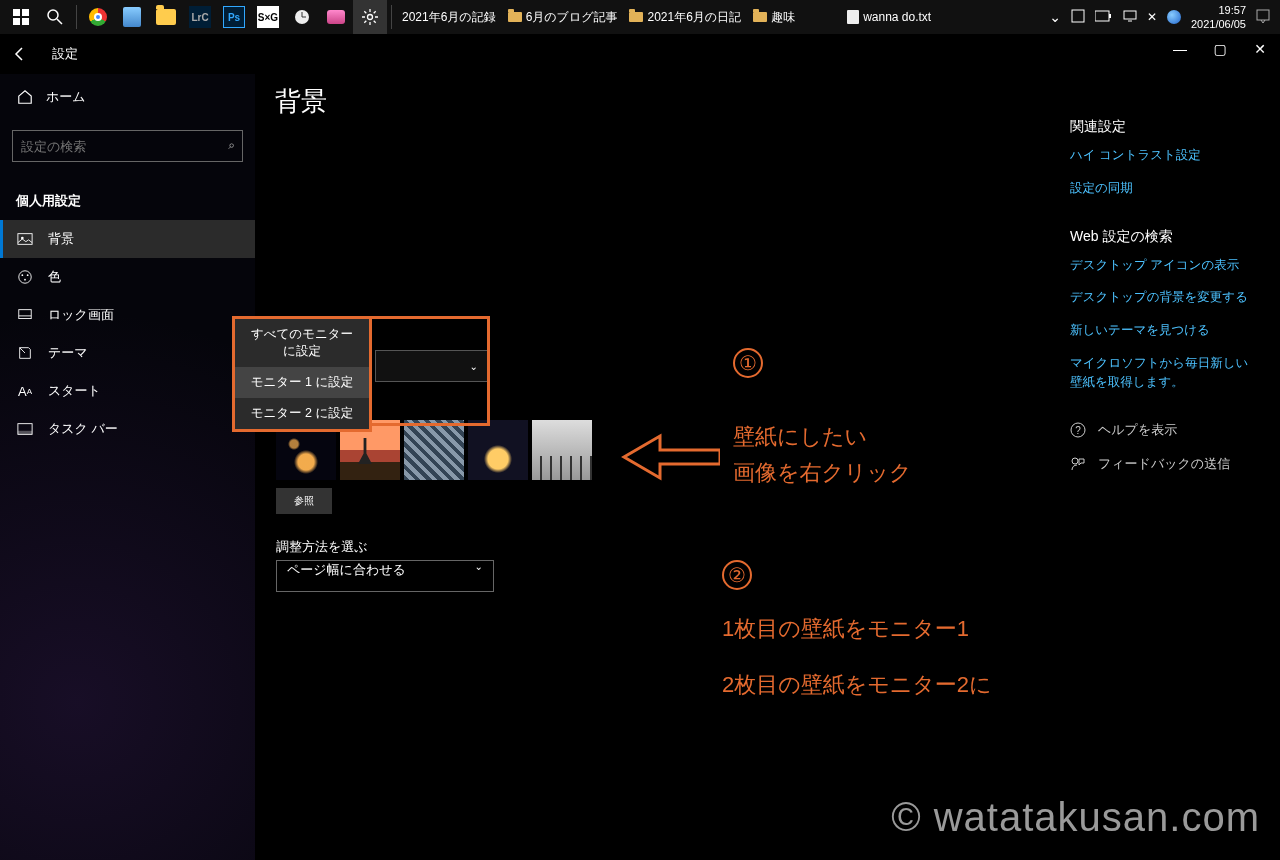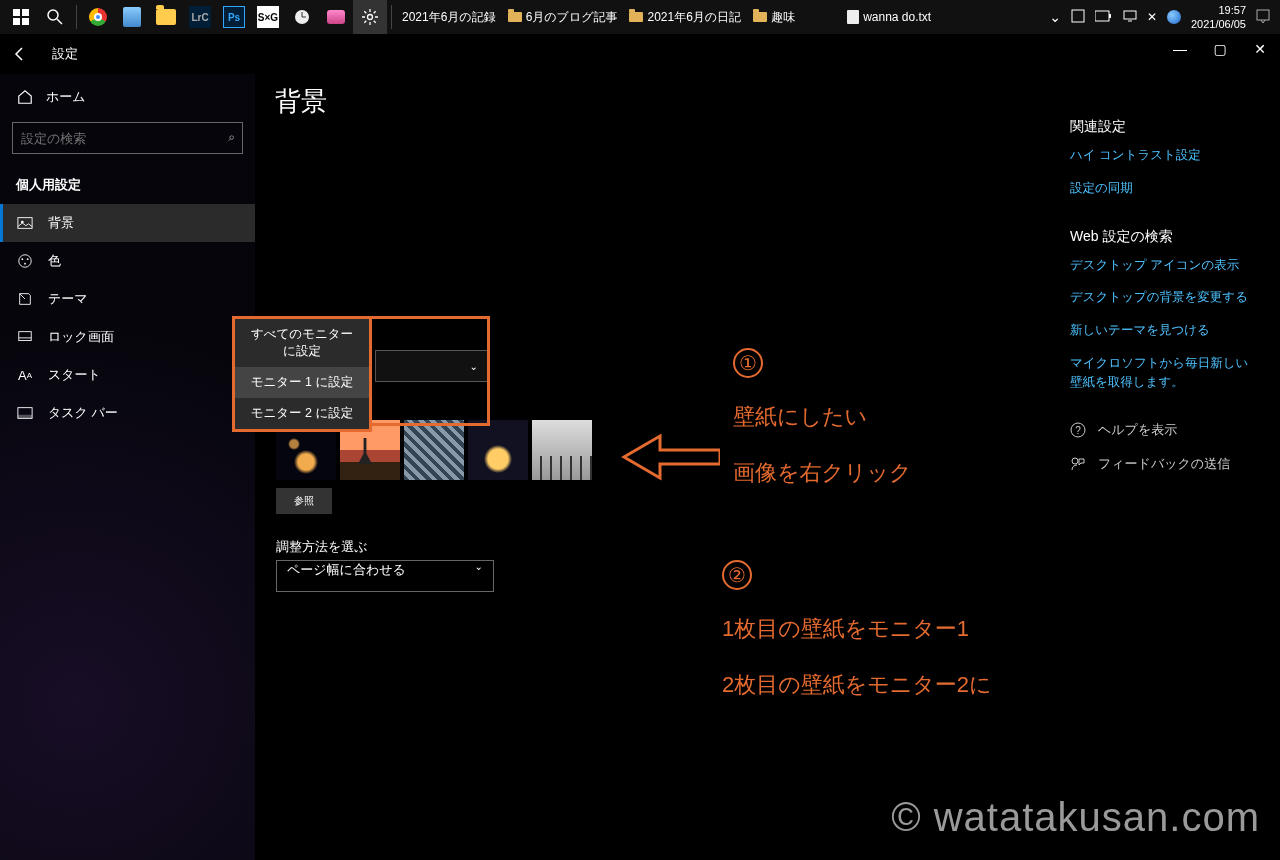--- a/index.html
+++ b/index.html
@@ -33,21 +33,21 @@
   .win-btn { width: 40px; height: 30px; display:flex; align-items:center; justify-content:center; color:#fff; font-size:14px;}
 
   
   .hdr { position: absolute; top: 34px; left: 0; height: 40px; display: flex; align-items: center; padding-left: 8px; gap: 20px; font-size: 13px; }
   .back-btn { width: 24px; height: 24px; display:flex;align-items:center;justify-content:center;}
 
   
   .sidebar { position: absolute; top: 74px; left: 0; width: 255px; bottom: 0; background: rgba(10,10,20,0.55); backdrop-filter: blur(6px); padding-top: 6px; }
   .sidebar::before{ content:""; position:absolute; inset:0; background:radial-gradient(circle at 30% 80%, rgba(80,40,120,.25), transparent 60%); z-index:-1;}
   .home { display:flex; align-items:center; gap:12px; padding: 8px 16px; font-size:13px;}
-  .search-wrap { margin: 8px 12px; position: relative; }
+  .search-wrap { margin: 16px 12px; position: relative; }
   .search { width: 100%; height: 32px; background: transparent; border: 1px solid #666; color: #fff; padding: 0 28px 0 8px; font-size: 13px; }
   .search-ic { position:absolute; right:8px; top:8px; color:#aaa; font-size:12px;}
   .side-hdr { padding: 14px 16px 10px; font-size: 13px; font-weight: 600; }
   .side-item { display:flex; align-items:center; gap:14px; padding: 10px 16px; font-size:13px; position:relative;}
   .side-item.active { background: #2b2b2b; }
   .side-item.active::before { content:""; position:absolute; left:0; top:0; bottom:0; width:3px; background:#0078d4;}
   .side-ic { width:18px; height:18px; display:flex;align-items:center;justify-content:center;}
 
   
   .main { position:absolute; top: 74px; left: 255px; right:0; bottom:0; padding: 10px 20px; }
@@ -258,34 +258,34 @@
           <circle cx="6" cy="7" r="1" fill="#fff"></circle>
           <circle cx="12" cy="7" r="1" fill="#fff"></circle>
           <circle cx="9" cy="12" r="1" fill="#fff"></circle>
         </svg>
       </span>
     <span>色</span>
   </div>
   <div class="side-item">
     <span class="side-ic">
         <svg viewBox="0 0 18 18" width="16" height="16">
+          <rect x="2" y="3" width="14" height="10" fill="none" stroke="#fff"></rect>
+          <line x1="2" y1="10" x2="16" y2="10" stroke="#fff"></line>
+        </svg>
+      </span>
+    <span>ロック画面</span>
+  </div>
+  <div class="side-item">
+    <span class="side-ic">
+        <svg viewBox="0 0 18 18" width="16" height="16">
           <path d="M3 3h10l2 2v10H3z" fill="none" stroke="#fff"></path>
           <path d="M3 3l6 6" stroke="#fff"></path>
         </svg>
       </span>
     <span>テーマ</span>
-  </div>
-  <div class="side-item">
-    <span class="side-ic">
-        <svg viewBox="0 0 18 18" width="16" height="16">
-          <rect x="2" y="3" width="14" height="10" fill="none" stroke="#fff"></rect>
-          <line x1="2" y1="10" x2="16" y2="10" stroke="#fff"></line>
-        </svg>
-      </span>
-    <span>ロック画面</span>
   </div>
   <div class="side-item">
     <span class="side-ic" style="font-size:13px;">A<sub style="font-size:8px;">A</sub></span>
     <span>スタート</span>
   </div>
   <div class="side-item">
     <span class="side-ic">
         <svg viewBox="0 0 18 18" width="16" height="16">
           <rect x="1" y="3" width="16" height="12" fill="none" stroke="#fff"></rect>
           <rect x="1" y="11" width="16" height="4" fill="#fff" opacity=".3"></rect>
@@ -349,21 +349,21 @@
     <svg viewBox="0 0 16 16">
         <circle cx="5" cy="5" r="3" fill="none" stroke="#ccc"></circle>
         <path d="M2 14c0-3 2-5 5-5" fill="none" stroke="#ccc"></path>
         <path d="M9 3l5 0 0 4-3 0-2 2z" fill="none" stroke="#ccc"></path>
       </svg>
     <span>フィードバックの送信</span>
   </div>
 </div>
 
 <div class="annot" style="left:733px; top:344px;"><span class="circ">①</span></div>
-<div class="annot" style="left:733px; top:398px;">壁紙にしたい</div>
+<div class="annot" style="left:733px; top:418px;">壁紙にしたい</div>
 <div class="annot" style="left:733px; top:454px;">画像を右クリック</div>
 
 <div class="arrow">
   <svg viewBox="0 0 100 50">
       <path d="M100 18 L40 18 L40 4 L4 25 L40 46 L40 32 L100 32 Z" fill="none" stroke="#e46a2f" stroke-width="3"></path>
     </svg>
 </div>
 
 <div class="annot" style="left:722px; top:556px;"><span class="circ">②</span></div>
 <div class="annot" style="left:722px; top:610px;">1枚目の壁紙をモニター1</div>

